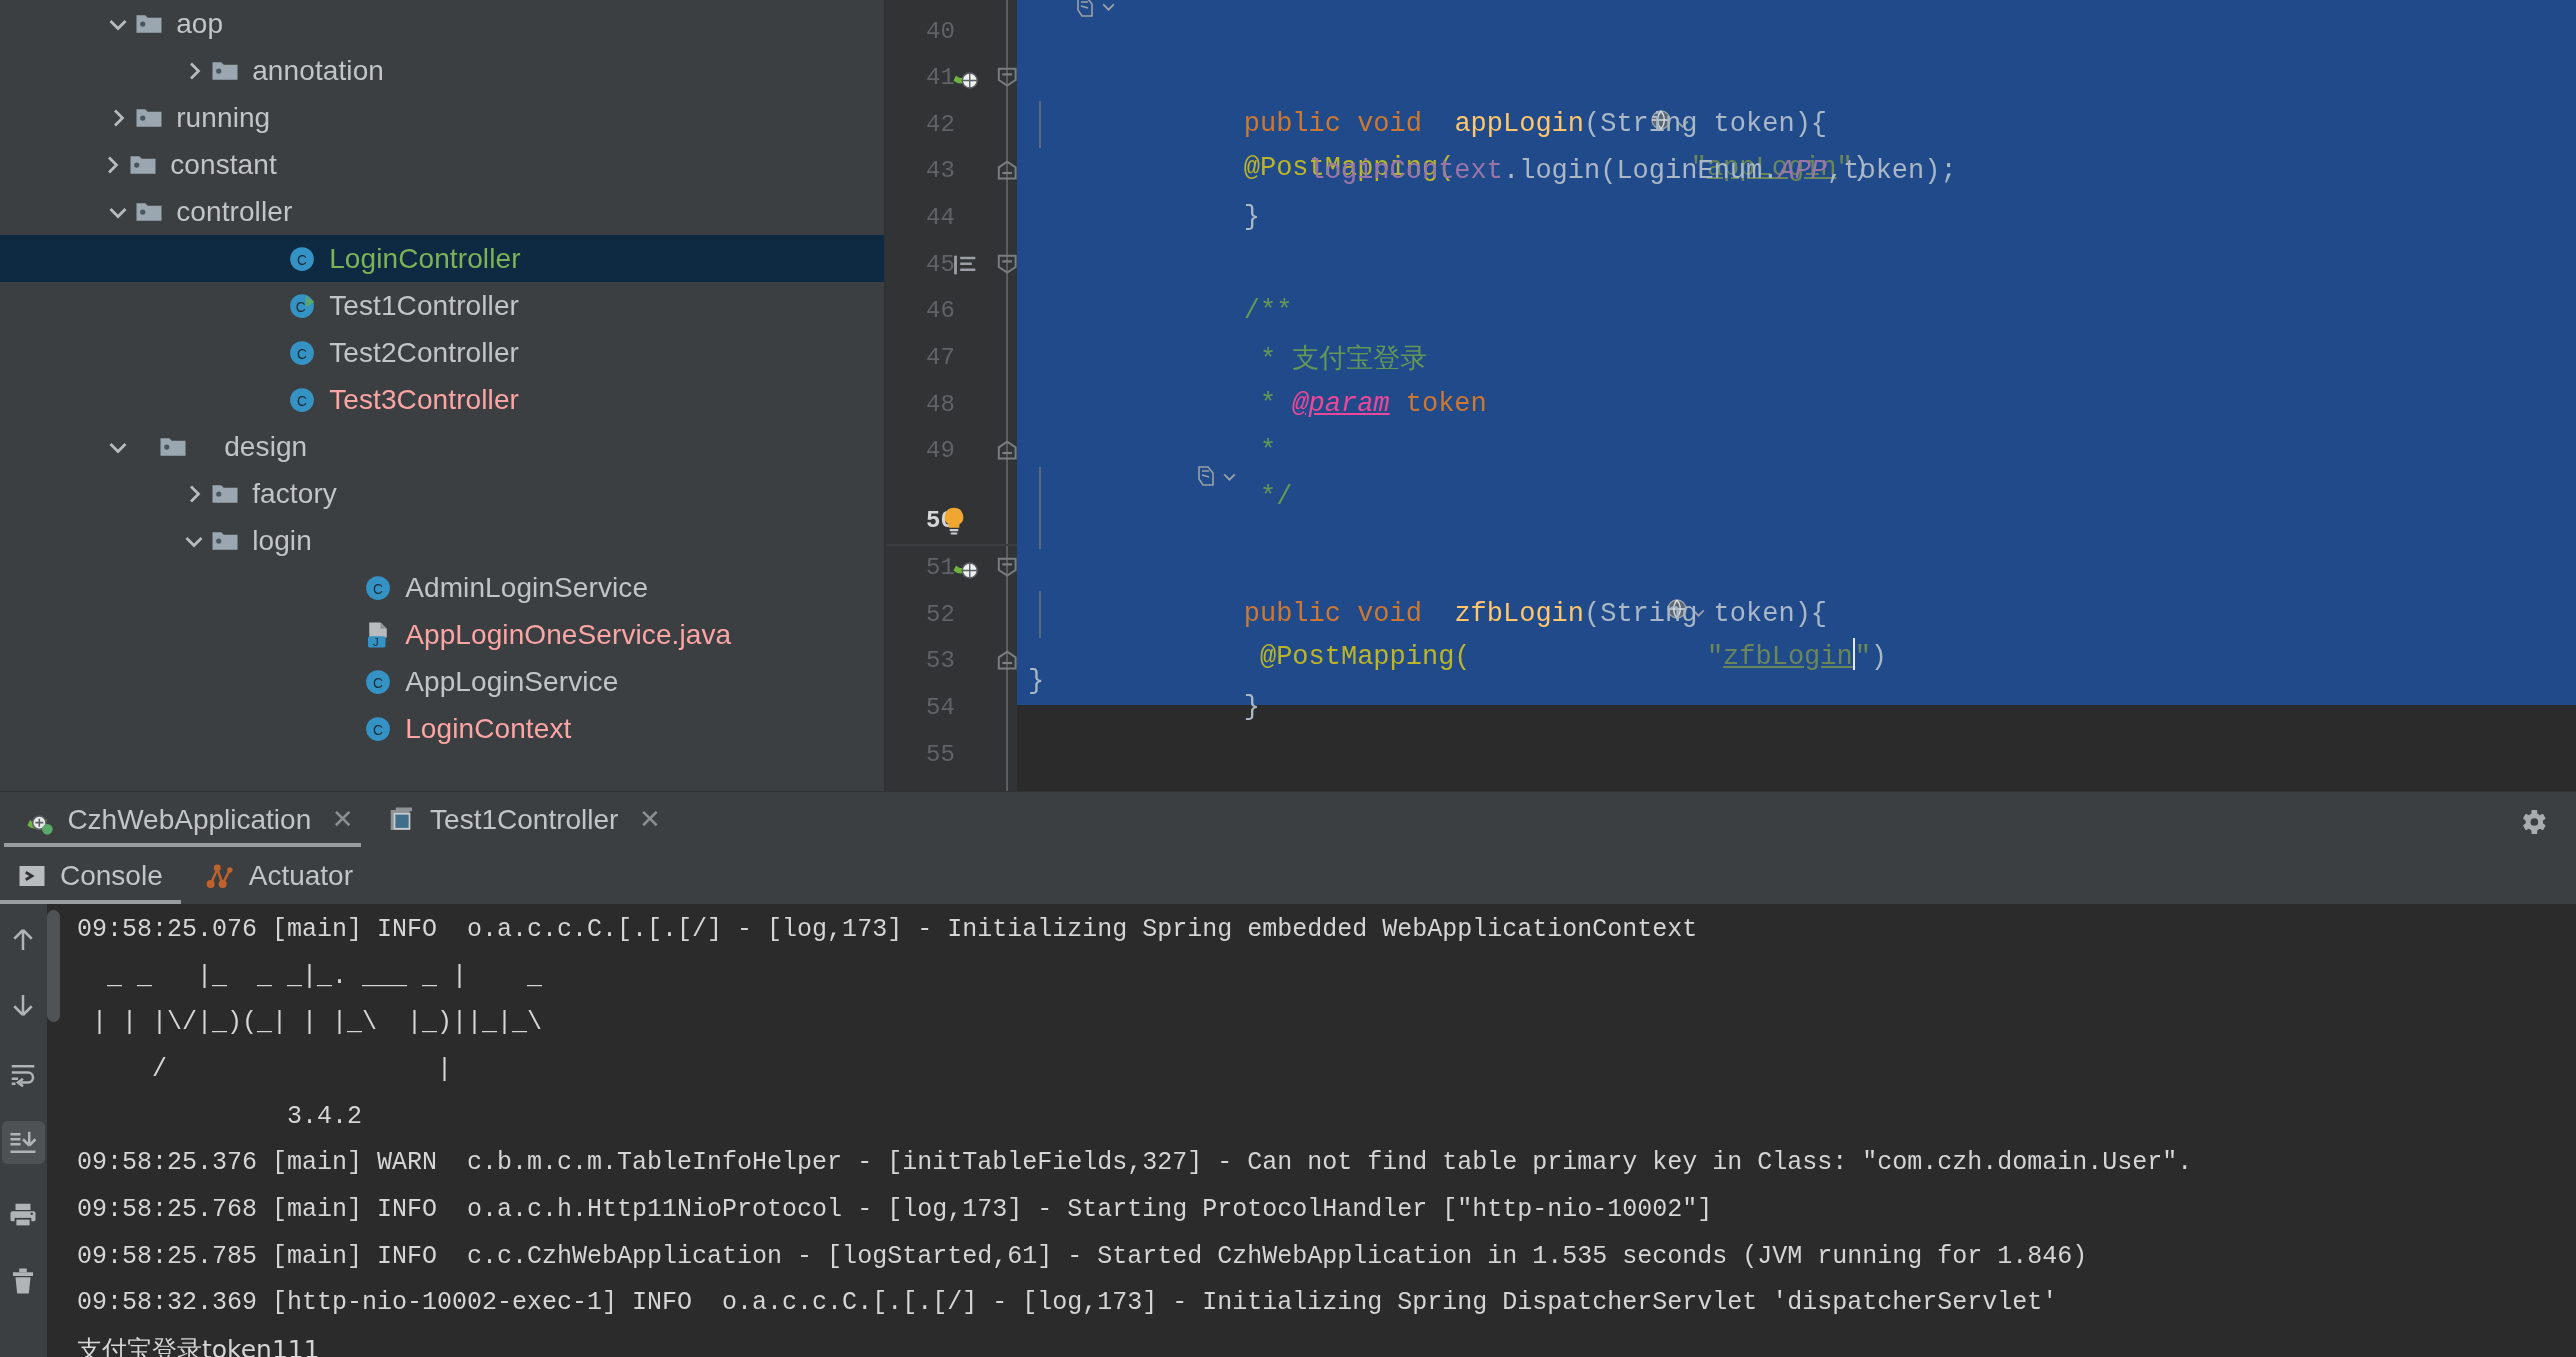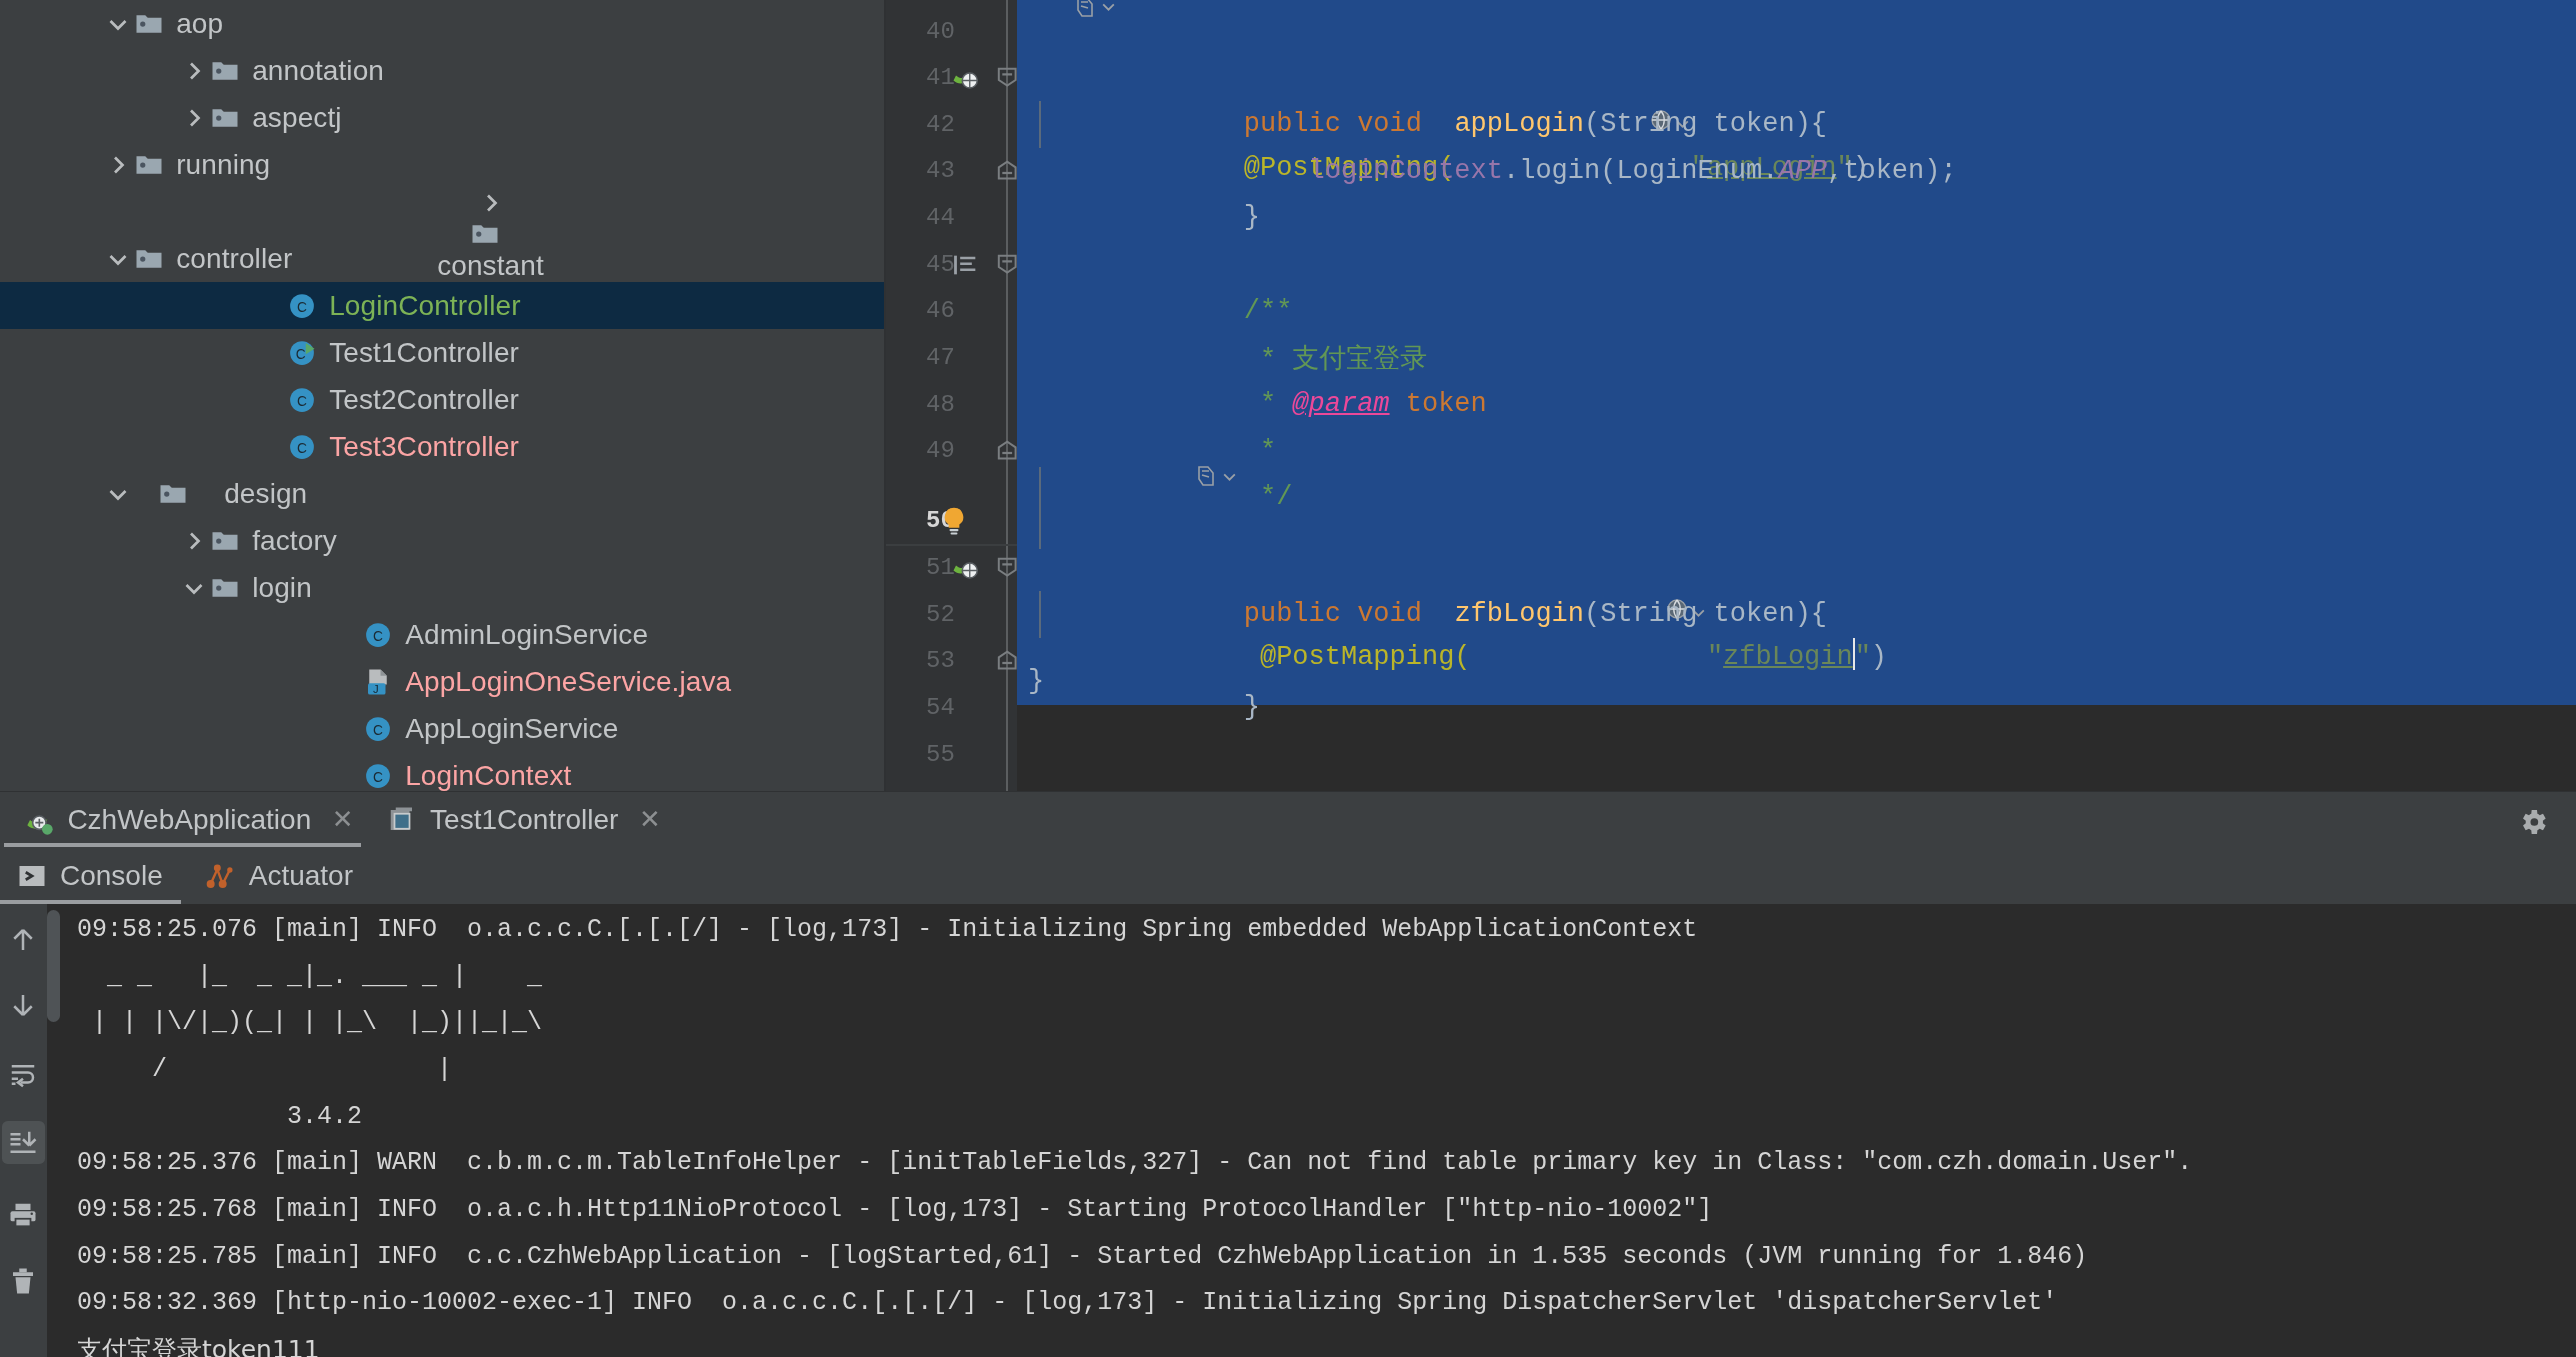--- a/index.html
+++ b/index.html
@@ -166,49 +166,35 @@
             </svg>
           </span>
           <span class="ic">
             <svg width="30" height="30" viewBox="0 0 24 24">
               <path d="M2 5h7l2 2h11v12H2z" fill="#9aa7b0"></path>
               <circle cx="7" cy="12" r="2.1" fill="#4b5560"></circle>
             </svg>
           </span>
           <span class="tree-label white">annotation</span>
         </div>
-        <div class="tree-row" style="padding-left: 179px;">
+        <div class="tree-row" style="padding-left: 103px;">
           <span class="arrow">
             <svg width="24" height="24" viewBox="0 0 16 16">
               <path d="M6 3 L11 8 L6 13" fill="none" stroke="#b9bcbe" stroke-width="1.8"></path>
             </svg>
           </span>
           <span class="ic">
             <svg width="30" height="30" viewBox="0 0 24 24">
               <path d="M2 5h7l2 2h11v12H2z" fill="#9aa7b0"></path>
               <circle cx="7" cy="12" r="2.1" fill="#4b5560"></circle>
             </svg>
           </span>
-          <span class="tree-label white">aspectj</span>
-        </div>
-        <div class="tree-row" style="padding-left: 103px;">
-          <span class="arrow">
-            <svg width="24" height="24" viewBox="0 0 16 16">
-              <path d="M6 3 L11 8 L6 13" fill="none" stroke="#b9bcbe" stroke-width="1.8"></path>
-            </svg>
-          </span>
-          <span class="ic">
-            <svg width="30" height="30" viewBox="0 0 24 24">
-              <path d="M2 5h7l2 2h11v12H2z" fill="#9aa7b0"></path>
-              <circle cx="7" cy="12" r="2.1" fill="#4b5560"></circle>
-            </svg>
-          </span>
           <span class="tree-label white">running</span>
         </div>
-        <div class="tree-row" style="padding-left: 97px; flex-direction: column;">
+        <div class="tree-row" style="padding-left: 97px;">
           <span class="arrow">
             <svg width="24" height="24" viewBox="0 0 16 16">
               <path d="M6 3 L11 8 L6 13" fill="none" stroke="#b9bcbe" stroke-width="1.8"></path>
             </svg>
           </span>
           <span class="ic">
             <svg width="30" height="30" viewBox="0 0 24 24">
               <path d="M2 5h7l2 2h11v12H2z" fill="#9aa7b0"></path>
               <circle cx="7" cy="12" r="2.1" fill="#4b5560"></circle>
             </svg>

